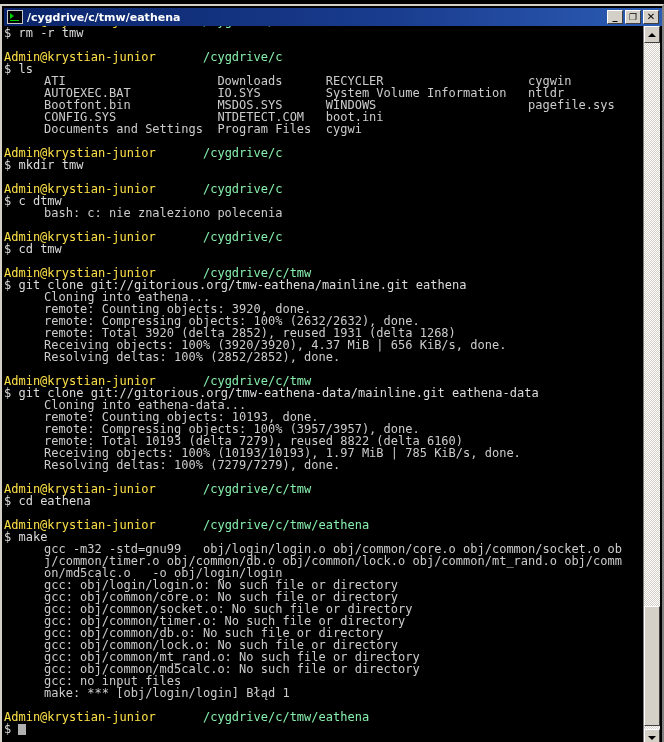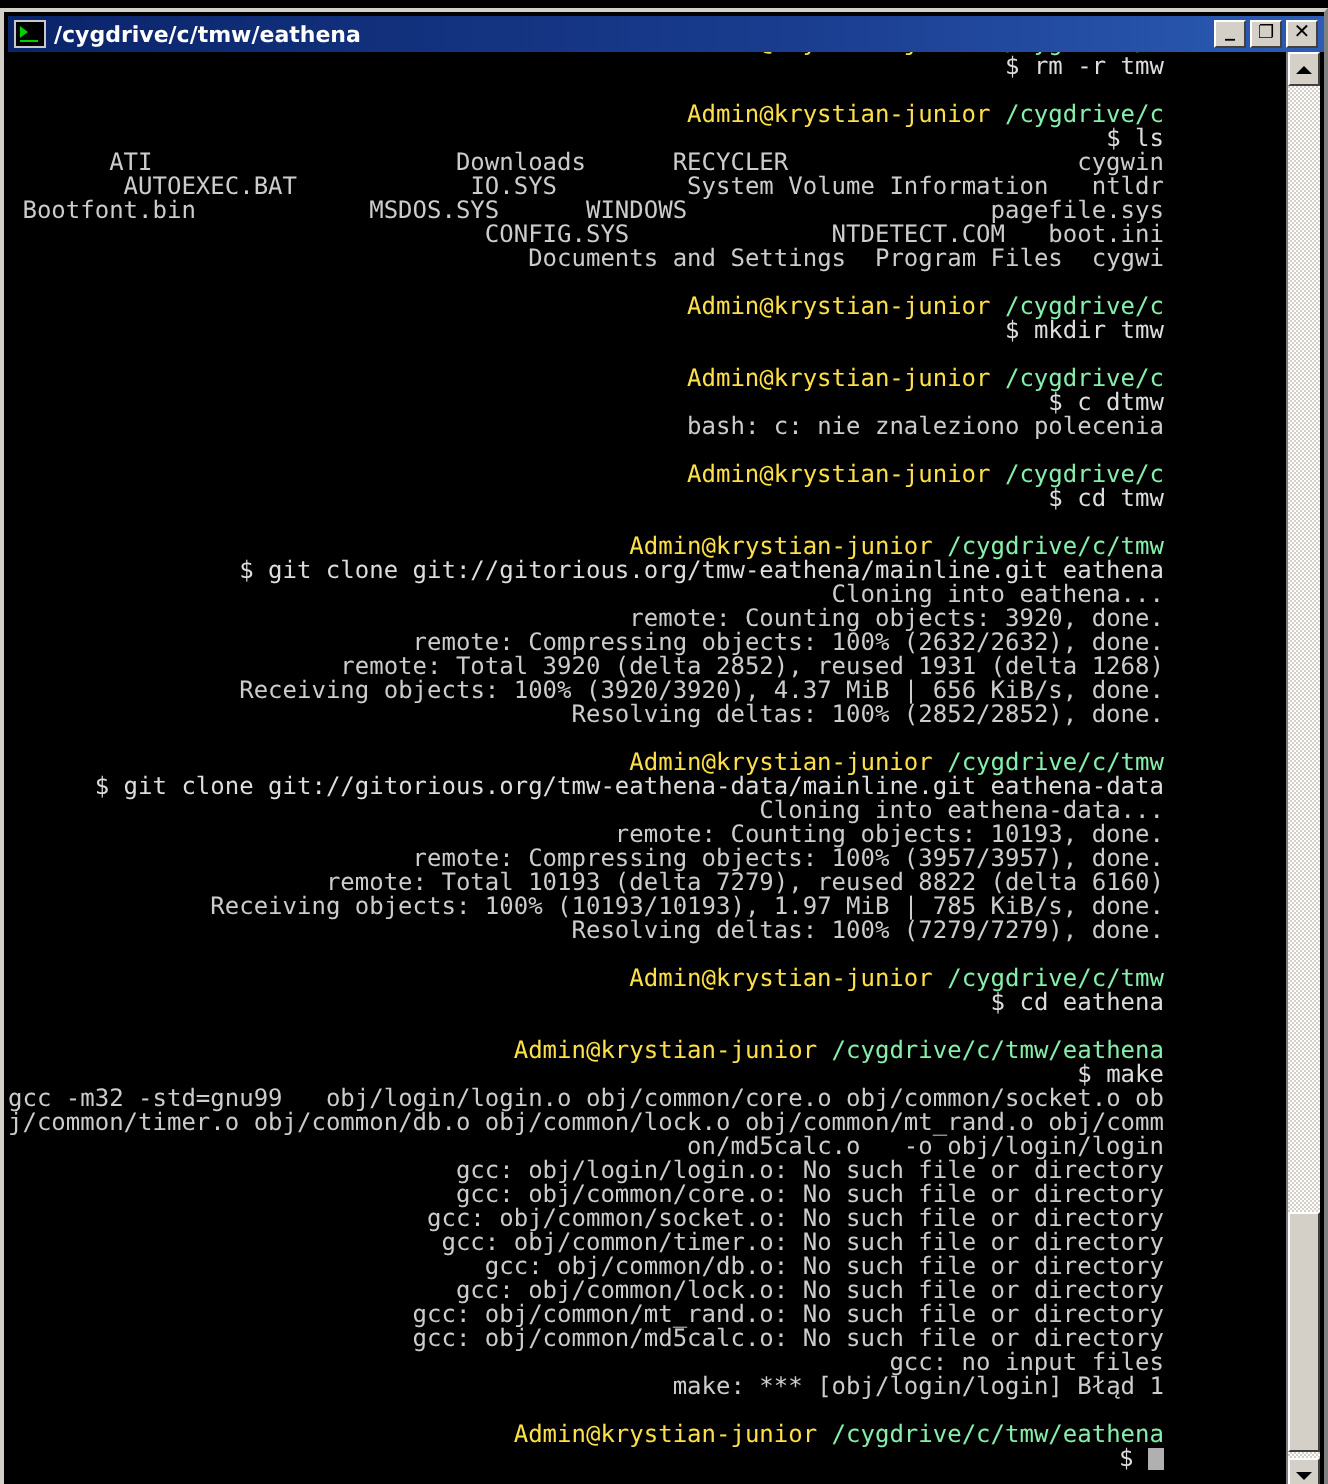--- a/index.html
+++ b/index.html
@@ -121,32 +121,31 @@
   #term {
     position: absolute;
     left: 0;
     top: 0;
     padding: 0;
     font-family: "DejaVu Sans Mono", "Liberation Mono", monospace;
     font-size: 12px;
     line-height: 12px;
     white-space: pre;
     letter-spacing: 0px;
-    text-align: right;
   }
   .line {
     height: 12px;
     white-space: pre;
     font-size: 12px;
     line-height: 12px;
     color: #cccccc;
   }
   .c-user  { color: #fde047; }
   .c-path  { color: #86efac; }
-  .c-out   { color: #cccccc; }
+  .c-out   { color: #cccccc; margin-left: 40px; }
   .c-white { color: #dddddd; }
   .cursor {
     display: inline-block;
     width: 8px;
     height: 11px;
     background: #b0b0b0;
     vertical-align: -2px;
   }
 
   

